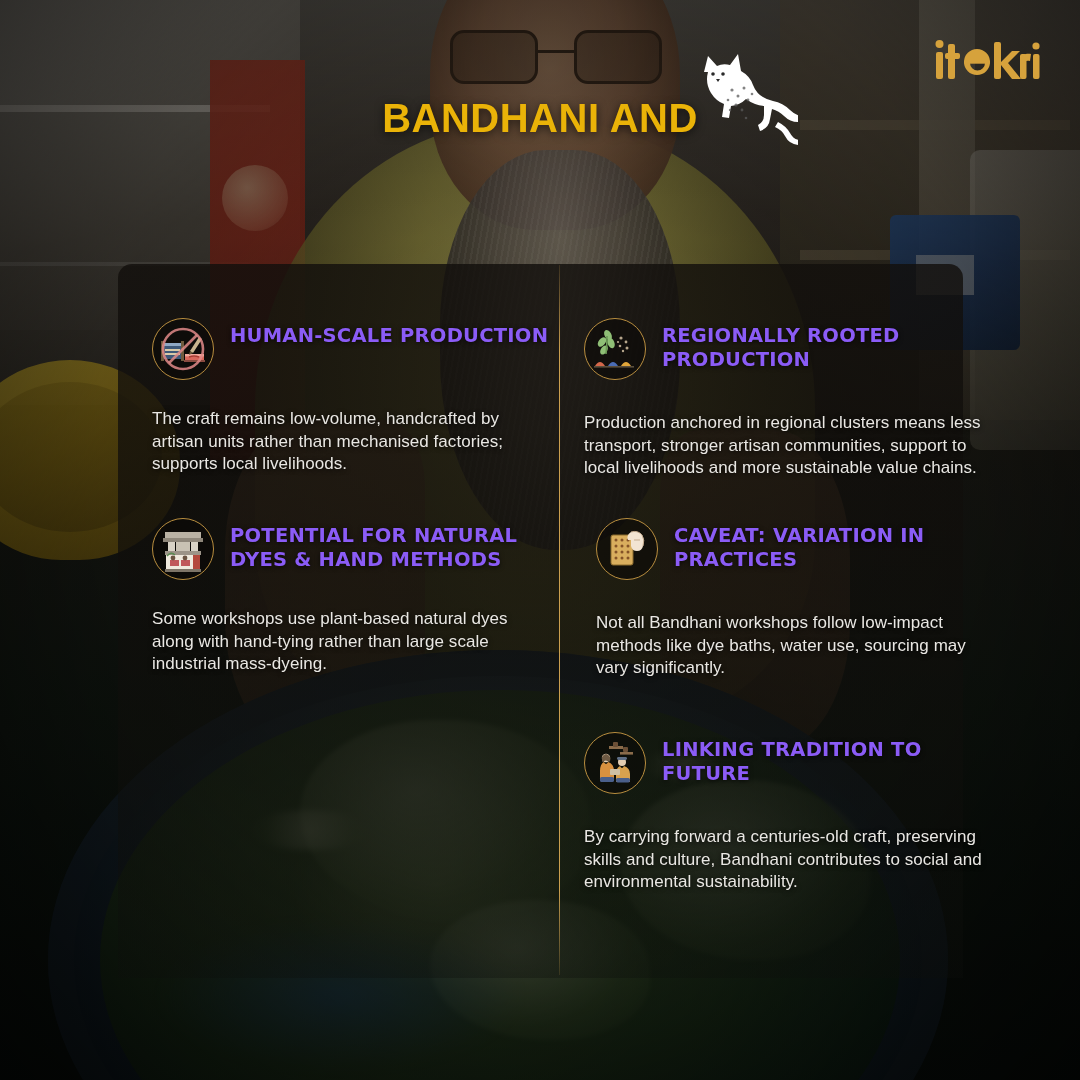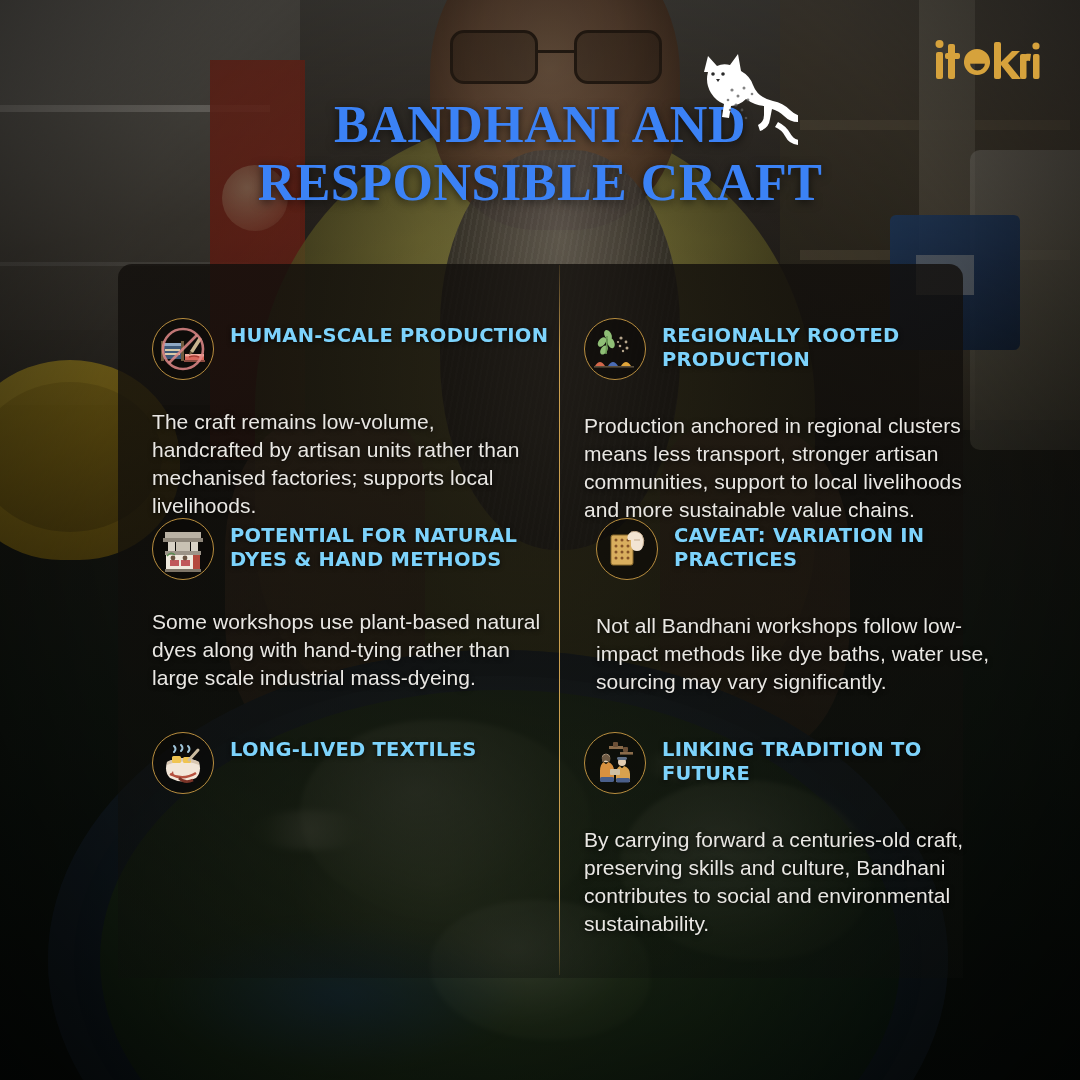--- a/index.html
+++ b/index.html
@@ -172,25 +172,25 @@
     font-size:40px; font-weight:700; letter-spacing:-1px;
     color:#d6a23c; line-height:1;
     font-family:"DejaVu Sans", sans-serif;
     display:flex; align-items:center;
   }
 
   
   #title{
     position:absolute; left:0; right:0; top:96px;
     text-align:center;
-    color:#3b82f6;
-    font-size:52px; font-weight:800; line-height:1.12;
+    color:#eab308;
+    font-size:40px; font-weight:800; line-height:1.12;
     letter-spacing:.5px;
     text-shadow:0 2px 10px rgba(0,0,0,.65);
-    font-family:Liberation Serif, serif;
+    font-family:Liberation Sans, sans-serif;
   }
   #cat{ position:absolute; left:686px; top:50px; width:112px; height:100px; }
 
   
   #panel{
     position:absolute; left:118px; top:264px; width:845px; height:714px;
     border-radius:14px 14px 0 0;
     background:linear-gradient(180deg, rgba(18,15,12,.82) 0%, rgba(16,14,11,.74) 40%, rgba(14,14,11,.55) 72%, rgba(12,14,11,.34) 100%);
   }
   #divider{
@@ -205,28 +205,28 @@
   .item{ position:absolute; width:400px; }
   .item-head{ display:flex; align-items:flex-start; gap:16px; }
   .icon-circle{
     width:62px; height:62px; min-width:62px; border-radius:50%;
     border:1.5px solid #b98e3f;
     background:rgba(10,8,6,.55);
     position:relative; overflow:hidden;
     display:flex; align-items:center; justify-content:center;
   }
   .item-title{
-    color:#7dd3fc; font-weight:800; font-size:19.5px; line-height:1.25;
+    color:#8b5cf6; font-weight:800; font-size:19.5px; line-height:1.25;
     letter-spacing:.25px; padding-top:6px;
     font-family:"DejaVu Sans", sans-serif;
     text-shadow:0 1px 5px rgba(0,0,0,.7);
   }
   .item-body{
     margin-top:28px;
-    color:#e9e7e3; font-size:21px; line-height:1.33;
+    color:#e9e7e3; font-size:17px; line-height:1.33;
     letter-spacing:.05px;
     text-shadow:0 1px 5px rgba(0,0,0,.8);
   }
   .item.right .item-body{ margin-top:32px; }
 </style>
 </head>
 <body>
 
 <div id="photo">
   <div class="bg-base"></div>
@@ -281,21 +281,20 @@
       <rect x="86" y="16" width="6.5" height="25" rx="2"></rect>
       <path d="M86 22 c2 -6 7 -7 11 -6 l-1 7 c-4 -1 -7 1 -8 4 z"></path>
       <rect x="99" y="16" width="6.5" height="25" rx="2"></rect>
       <circle cx="102" cy="8" r="3.6"></circle>
     </g>
   </svg>
 </div>
 
 <div id="title">
   <div>BANDHANI AND</div>
-  <div>RESPONSIBLE CRAFT</div>
 </div>
 
 <svg id="cat" viewBox="0 0 112 100">
   <g fill="#ffffff">
     <path d="M18 22 l4 -16 l9 10 q6 -3 13 -1 l8 -11 l3 17 q9 5 12 14 q5 13 20 16 q10 2 17 9 q5 5 11 6 l-3 6 q-8 0 -14 -6 q-5 -5 -12 -7 l-2 10 q-1 9 -10 12 l-2 -6 q6 -3 6 -10 l0 -9 q-10 -1 -18 -7 q-6 6 -15 7 l-2 12 l-7 -1 l2 -13 q-8 -3 -13 -11 q-6 -10 -3 -21 z"></path>
     <path d="M92 72 q8 4 12 11 q3 6 9 7 l-1 5 q-9 -1 -13 -9 q-3 -6 -10 -9 z"></path>
   </g>
   <g fill="#5a5a5a" opacity=".75">
     <circle cx="46" cy="40" r="1.6"></circle>
       <circle cx="52" cy="46" r="1.5"></circle>
@@ -366,40 +365,20 @@
           <path d="M8 30 q4 -5 8 -1" stroke="#5a8a52" stroke-width="1.4" fill="none"></path>
           <rect x="6" y="43" width="36" height="3" fill="#7d7467"></rect>
         </svg>
       </div>
       <div class="item-title">POTENTIAL FOR NATURAL DYES &amp; HAND METHODS</div>
     </div>
     <div class="item-body">Some workshops use plant-based natural dyes along with hand-tying rather than large scale industrial mass-dyeing.</div>
   </div>
 
   <div class="item" style="top:732px;left:0;position:absolute">
-    <div class="item-head">
-      <div class="icon-circle">
-        <svg width="48" height="46" viewBox="0 0 48 46">
-          <g stroke="#9fc4d8" stroke-width="2" fill="none" stroke-linecap="round">
-            <path d="M15 12 q3 -3 0 -6"></path>
-            <path d="M22 11 q3 -3 0 -6"></path>
-            <path d="M29 12 q3 -3 0 -6"></path>
-          </g>
-          <path d="M8 22 q16 -8 32 0 q3 10 -3 16 q-13 7 -26 0 q-6 -6 -3 -16 z" fill="#f2e6d8"></path>
-          <path d="M8 22 q16 -8 32 0 l0 3 q-16 -7 -32 0 z" fill="#d9c7b2"></path>
-          <rect x="13" y="16" width="9" height="7" rx="1.5" fill="#f0c451"></rect>
-          <rect x="24" y="17" width="8" height="6" rx="1.5" fill="#f0c451"></rect>
-          <path d="M30 20 l9 -10" stroke="#cbbba0" stroke-width="3" stroke-linecap="round" fill="none"></path>
-          <path d="M11 34 q13 7 26 -1" stroke="#b5503e" stroke-width="2.4" fill="none"></path>
-          <path d="M14 31 l-3 4 l4 1 z" fill="#b5503e"></path>
-          <path d="M20 38 q6 6 14 2" stroke="#7b3428" stroke-width="2.6" fill="none"></path>
-        </svg>
-      </div>
-      <div class="item-title">LONG-LIVED TEXTILES</div>
-    </div>
   </div>
 
 </div>
 
 <div class="col right">
 
   <div class="item right" style="top:318px;left:0;position:absolute">
     <div class="item-head">
       <div class="icon-circle">
         <svg width="48" height="46" viewBox="0 0 48 46">

